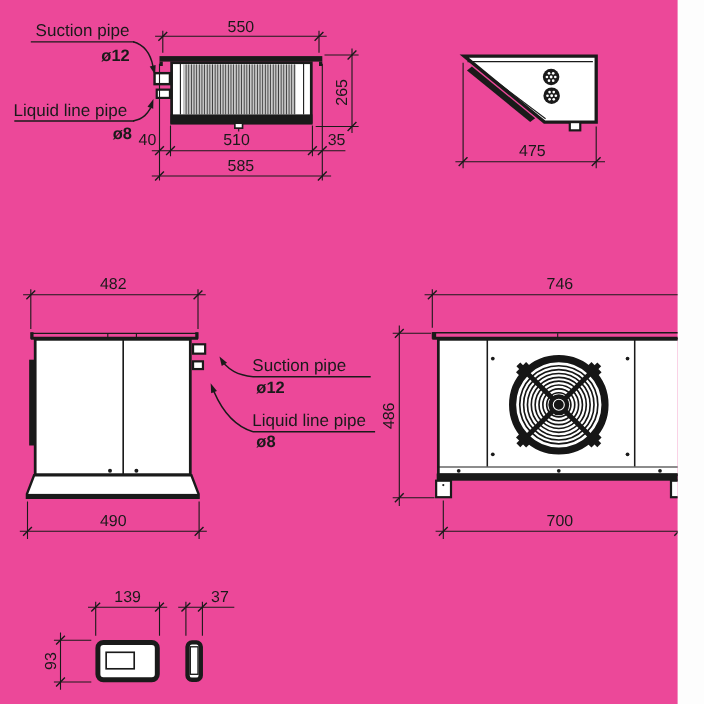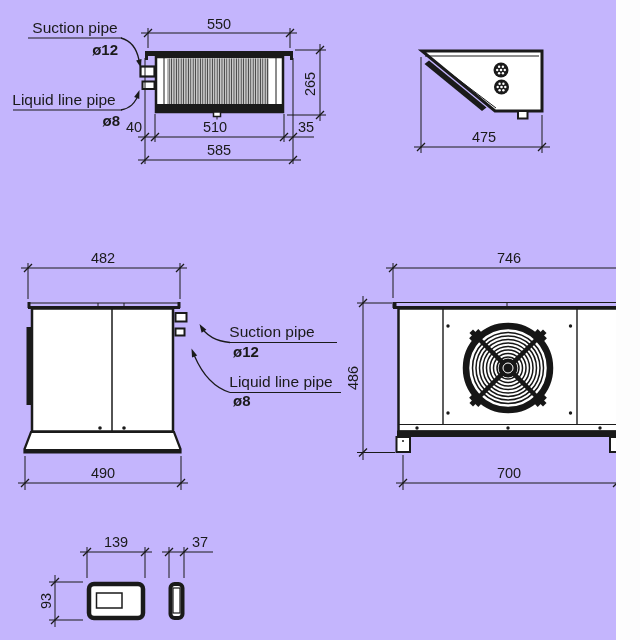--- a/index.html
+++ b/index.html
@@ -1,16 +1,16 @@
 <!DOCTYPE html>
 <html><head>
 <meta charset="utf-8">
 <style>
   html,body{margin:0;padding:0;background:#fdfdfd;}
-  #canvas{position:relative;width:616px;height:640px;background:#c4b5fd;overflow:hidden;}
+  #canvas{position:relative;width:616px;height:640px;background:#ec4899;overflow:hidden;}
   svg{display:block;}
   svg text{font-family:"Liberation Sans","DejaVu Sans",sans-serif;fill:#1a1a1a;}
   .dim{font-size:14.5px;text-anchor:middle;}
   .lbl{font-size:15.5px;text-anchor:middle;}
   .dia{font-size:15px;font-weight:bold;}
   .thin{stroke:#1a1a1a;stroke-width:1;fill:none;}
   .tick{stroke:#1a1a1a;stroke-width:1.3;fill:none;}
   .ul{stroke:#1a1a1a;stroke-width:1.2;fill:none;}
   .ldr{stroke:#1a1a1a;stroke-width:1.3;fill:none;}
   .ol{stroke:#1a1a1a;fill:#ffffff;}

